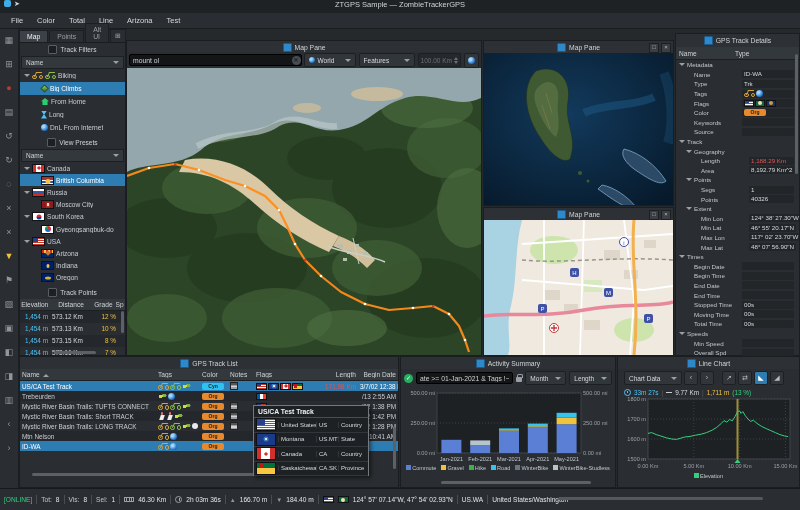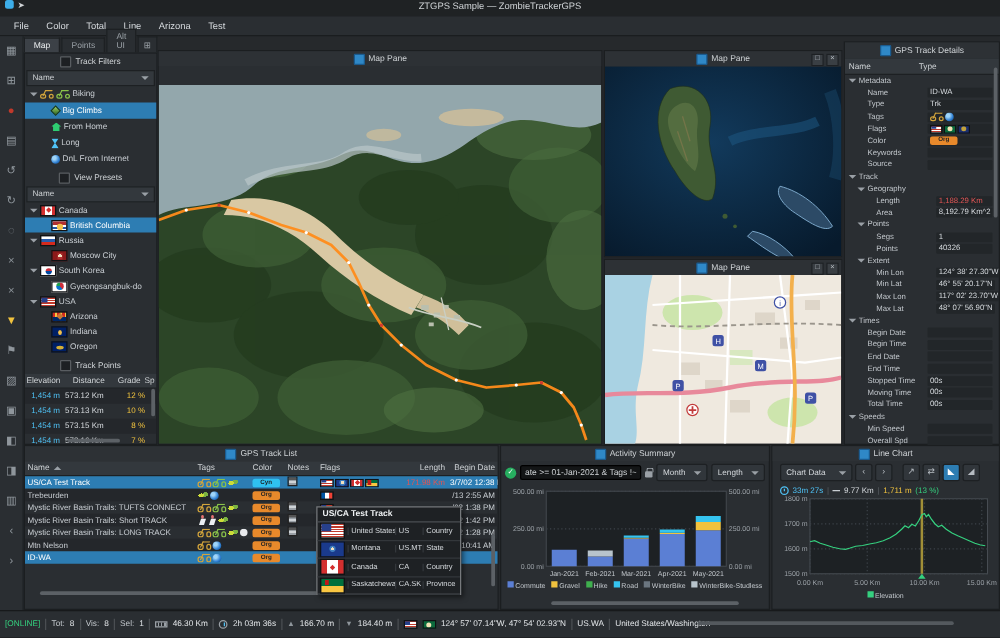--- a/index.html
+++ b/index.html
@@ -426,20 +426,43 @@
       </div>
     <div class="scroll-v" style="left:101px;top:268px;width:3px;height:22px"></div>
     <div class="scroll-h" style="left:34px;top:308px;width:42px;height:2.5px"></div>
   </div>
 
   <div class="abs pane" id="mainmap">
     <div class="pane-title">
       <span class="pchk"></span>
       <span>Map Pane</span>
     </div>
+  </div>
+  <div class="abs" id="maptoolbar">
+    <input class="tb" style="flex: 1 1 0%; height: 12px;" value="mount ol">
+    <span class="clear-x" style="margin-left:-13px;z-index:2">✕</span>
+    <span class="combo" style="width:42px">
+      <span class="ti ti-globe" style="width:6px;height:6px"></span>
+      <span>World</span>
+      <span class="tri-d"></span>
+    </span>
+    <span class="combo" style="width:46px">
+      <span>Features</span>
+      <span class="tri-d"></span>
+    </span>
+    <span class="spin">
+      <span>100.00 Km</span>
+      <span class="arrows">
+          <span class="a-u"></span>
+      <span class="a-d"></span>
+        </span>
+    </span>
+    <span class="globe-btn">
+      <span class="ti ti-globe"></span>
+    </span>
   </div>
 
   <svg class="abs mapcanvas" style="left:127px;top:68px" width="354" height="287" viewBox="0 0 354 287">
     <rect width="354" height="287" fill="#2c4527"></rect>
     <g fill="#253c20" opacity="0.9">
       <ellipse cx="40" cy="160" rx="50" ry="30"></ellipse>
         <ellipse cx="120" cy="200" rx="60" ry="35"></ellipse>
       <ellipse cx="260" cy="120" rx="55" ry="40"></ellipse>
         <ellipse cx="300" cy="230" rx="60" ry="40"></ellipse>
       <ellipse cx="200" cy="90" rx="40" ry="22"></ellipse>

